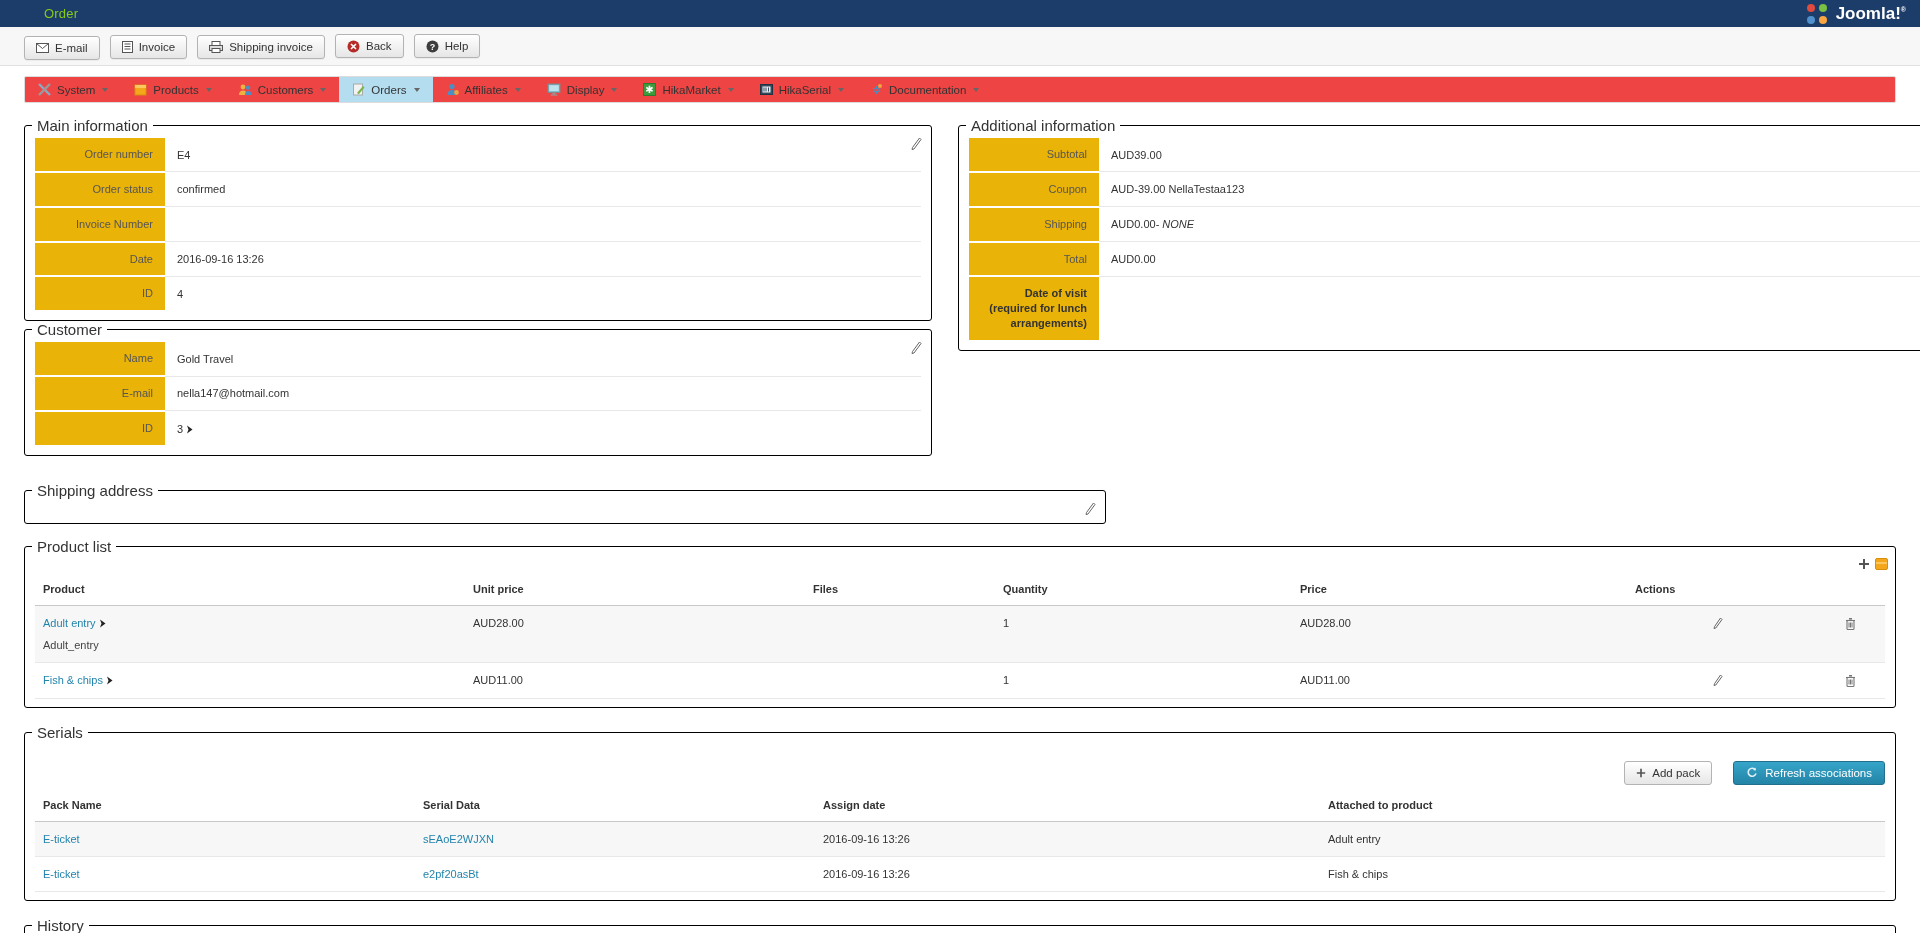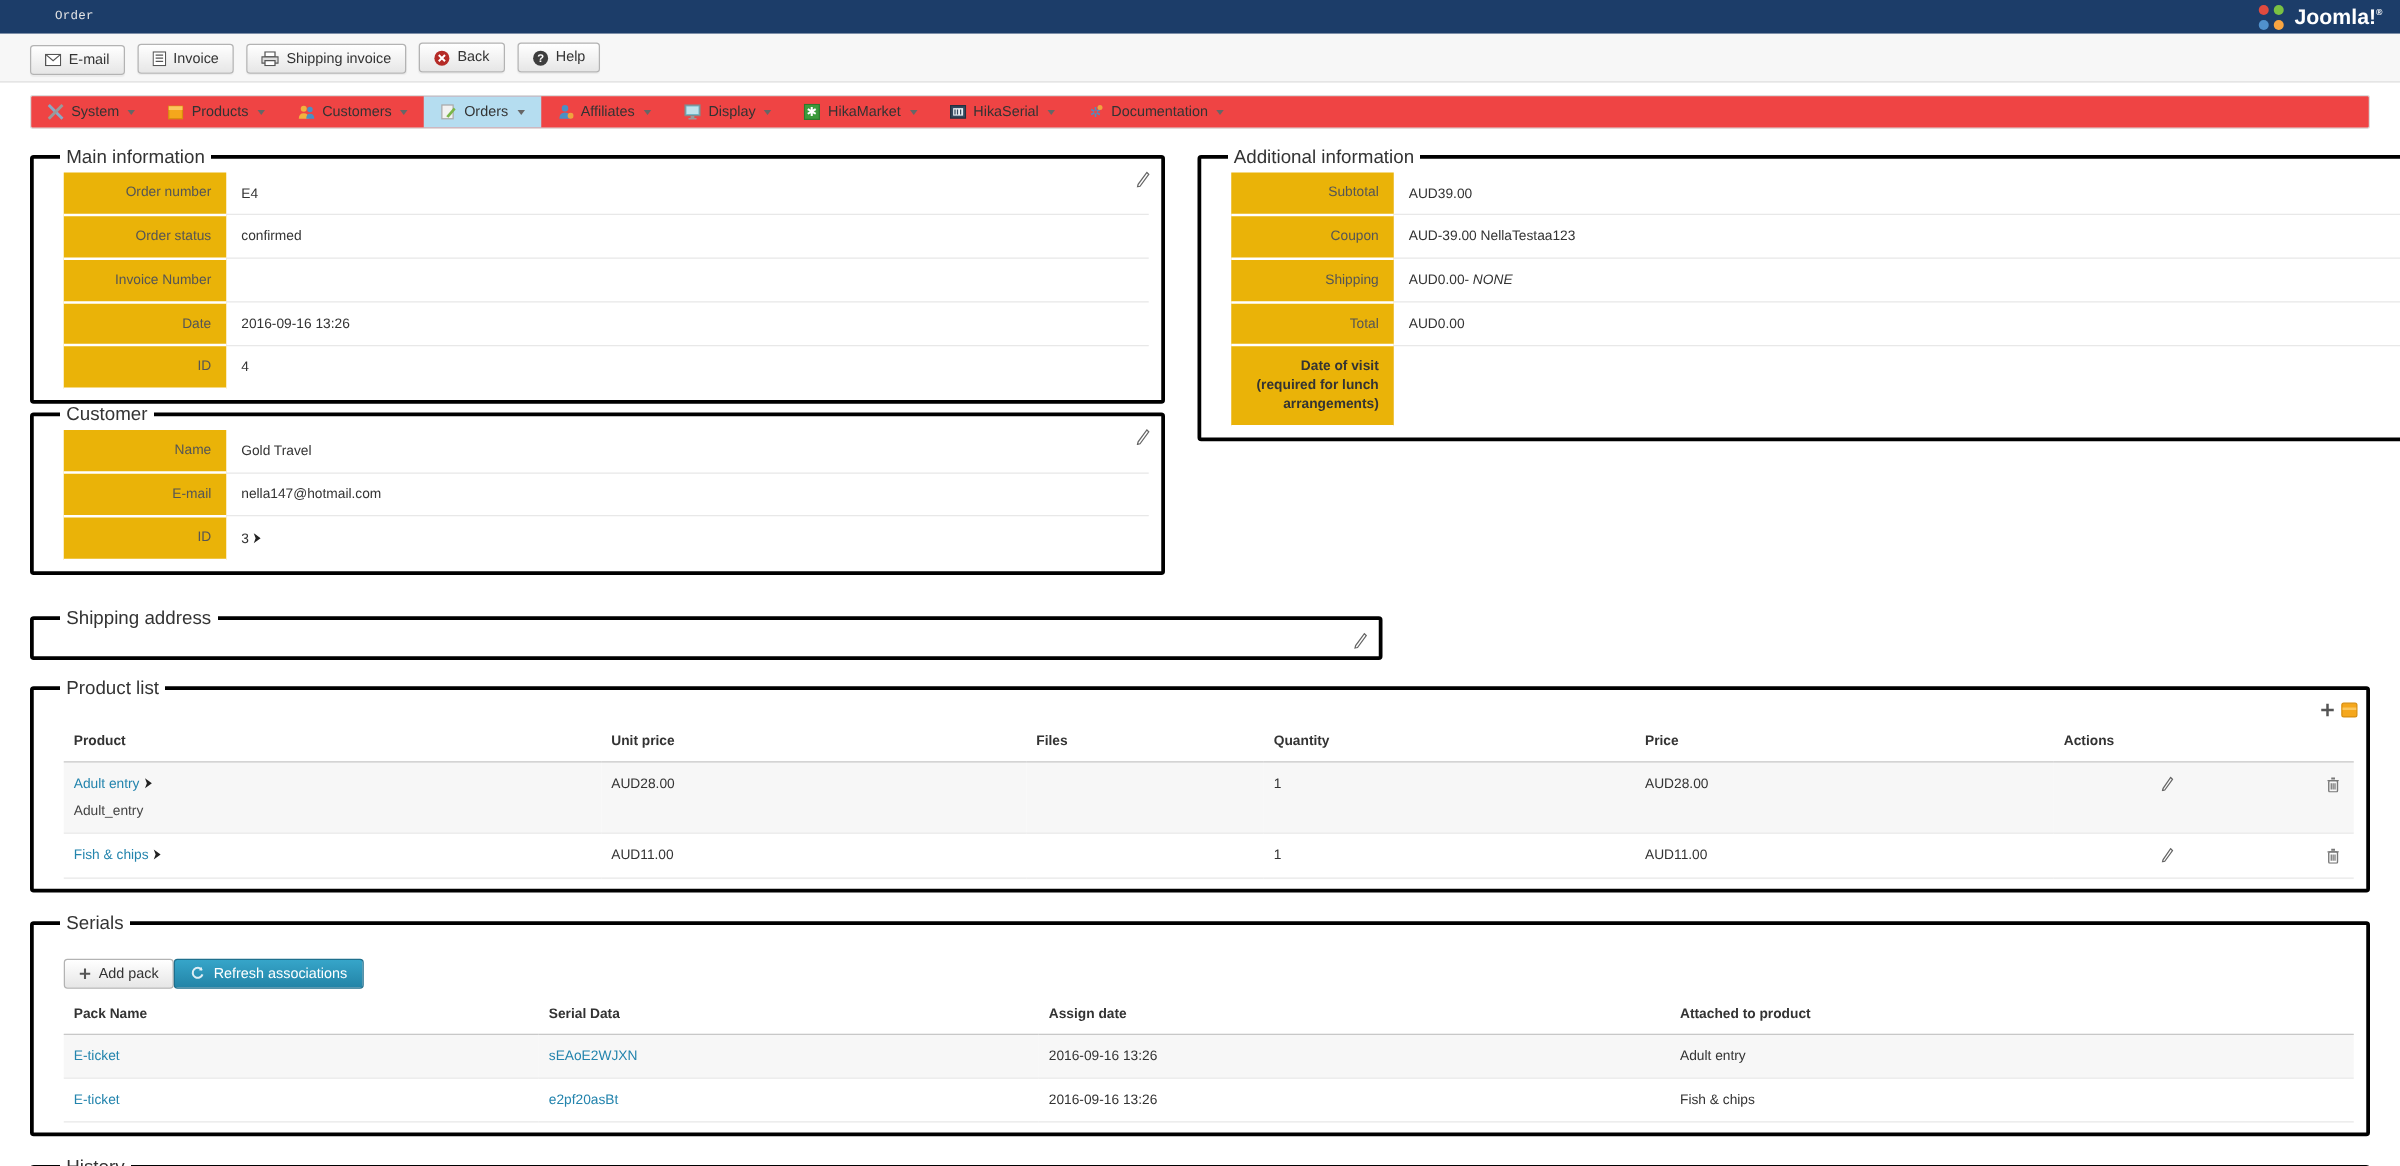--- a/index.html
+++ b/index.html
@@ -8,21 +8,21 @@
     width:1920px; height:933px; overflow:hidden;
     font-family:"Liberation Sans", sans-serif;
     font-size:11px; color:#333; background:#ffffff;
   }
   
   .top-header {
     height:27px; background:#1c3d69; display:flex;
     align-items:center; justify-content:space-between;
     padding:0 14px 0 44px;
   }
-  .page-title { color:#e5e5e5; font-size:10px; font-weight:400; letter-spacing:.2px;font-family:Liberation Mono, monospace; }
+  .page-title { color:#84cc16; font-size:13px; font-weight:400; letter-spacing:.2px; }
   .joomla-logo { display:flex; align-items:center; gap:7px; }
   .joomla-logo-text { color:#fff; font-size:17px; font-weight:bold; }
   .joomla-logo-text sup { font-size:7px; }
   
   .toolbar {
     background:#f7f7f7; border-bottom:1px solid #e0e0e0;
     padding:7px 0 8px 24px; height:39px;
   }
   .tbtn {
     display:inline-flex; align-items:center; gap:6px;
@@ -47,22 +47,22 @@
     width:0; height:0; border-left:3.5px solid transparent;
     border-right:3.5px solid transparent; border-top:4px solid #666;
     margin-left:1px;
   }
   
   .content { padding:14px 24px 0 24px; }
   .row-flex { display:flex; }
   .col-left { width:908px; margin-right:26px; flex:none; }
   .col-right { width:1082px; margin-right:16px; flex:none; }
   fieldset.panel {
-    border:3px solid #000000; border-radius:3px; background:#fff;
-    margin:0; padding:4px 10px 8px 24px; position:relative; min-height:30px;
+    border:1px solid #000000; border-radius:3px; background:#fff;
+    margin:0; padding:4px 10px 8px 10px; position:relative; min-height:30px;
   }
   fieldset.panel legend {
     font-size:15px; color:#333; padding:0 5px; margin-left:-3px; font-weight:400;
   }
   .edit-pencil { position:absolute; top:3px; right:9px; cursor:pointer; }
   .panel-gap { margin-top:20px; }
   
   table.kv { width:100%; border-collapse:collapse; font-size:11px; }
   table.kv td { vertical-align:middle; }
   td.kv-label {
@@ -94,21 +94,21 @@
   
   .plist-icons { position:absolute; top:3px; right:7px; display:flex; align-items:center; gap:5px; }
   .pkg-icon {
     width:13px; height:12px; background:#f5a71c; border-radius:2px;
     border:1px solid #d88e0e; position:relative; cursor:pointer;
   }
   .pkg-icon::before {
     content:""; position:absolute; left:0; right:0; top:3px; height:2px; background:#fbc75e;
   }
   
-  .serials-btnrow { display:flex; justify-content:flex-start; gap:0; margin-top:16px; }
+  .serials-btnrow { display:flex; justify-content:flex-end; gap:21px; margin-top:16px; }
   .btn-addpack {
     display:inline-flex; align-items:center; gap:6px; height:24px; padding:0 11px;
     border:1px solid #b3b3b3; border-radius:3px;
     background:linear-gradient(#ffffff,#e6e6e6); color:#333; font-size:11.5px; cursor:pointer;
   }
   .btn-refresh {
     display:inline-flex; align-items:center; gap:7px; height:24px; padding:0 12px;
     border:1px solid #1f6f8d; border-radius:3px;
     background:linear-gradient(#36a5c9,#2384a7); color:#fff; font-size:11.5px; cursor:pointer;
   }

